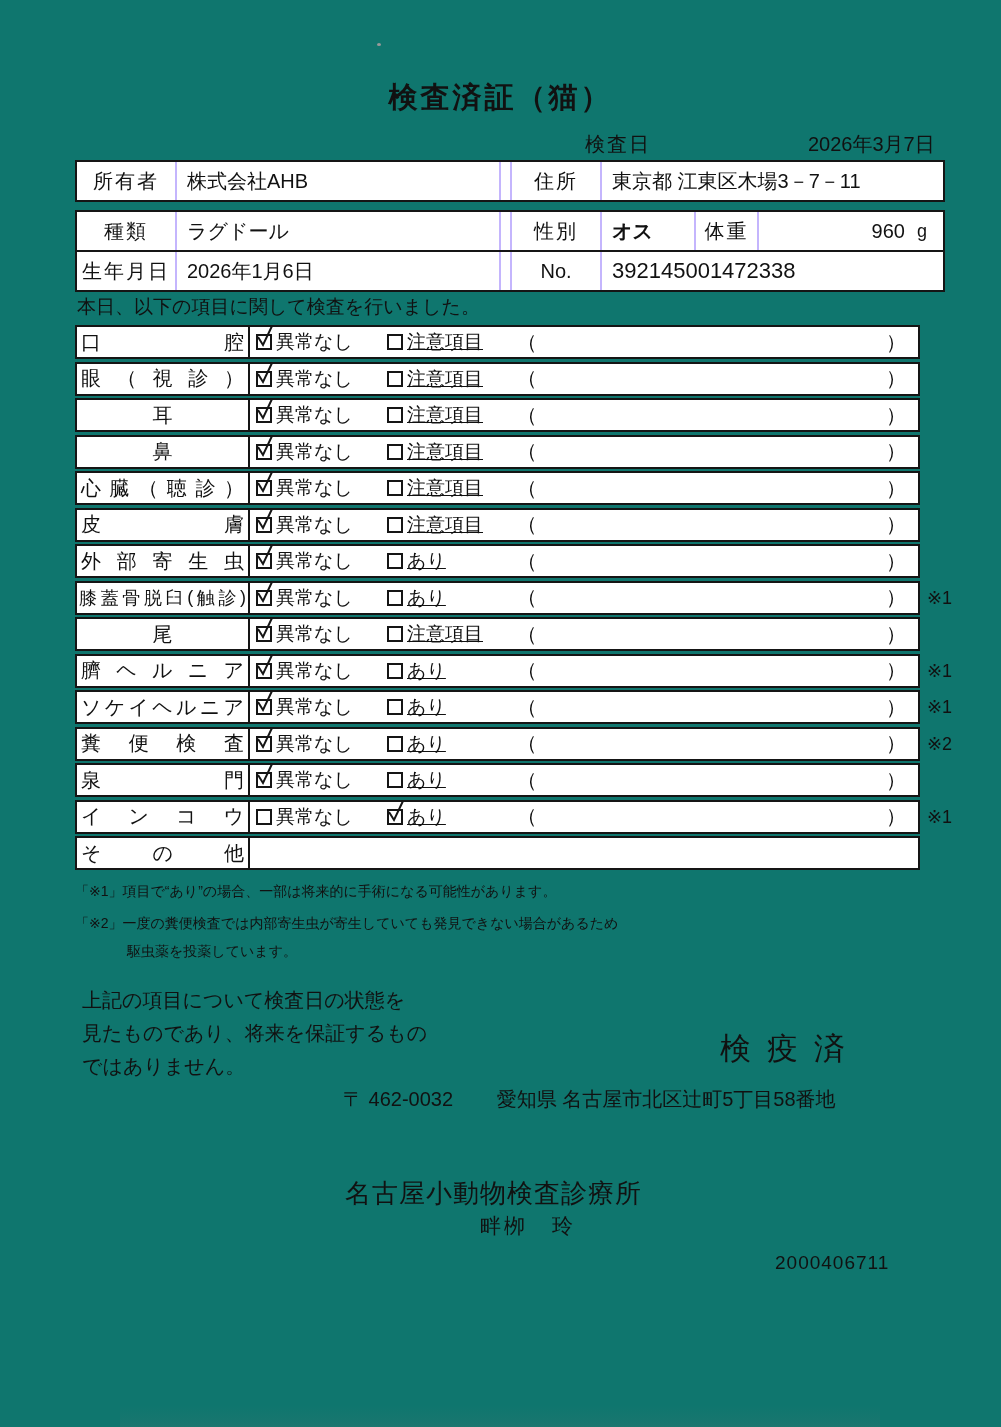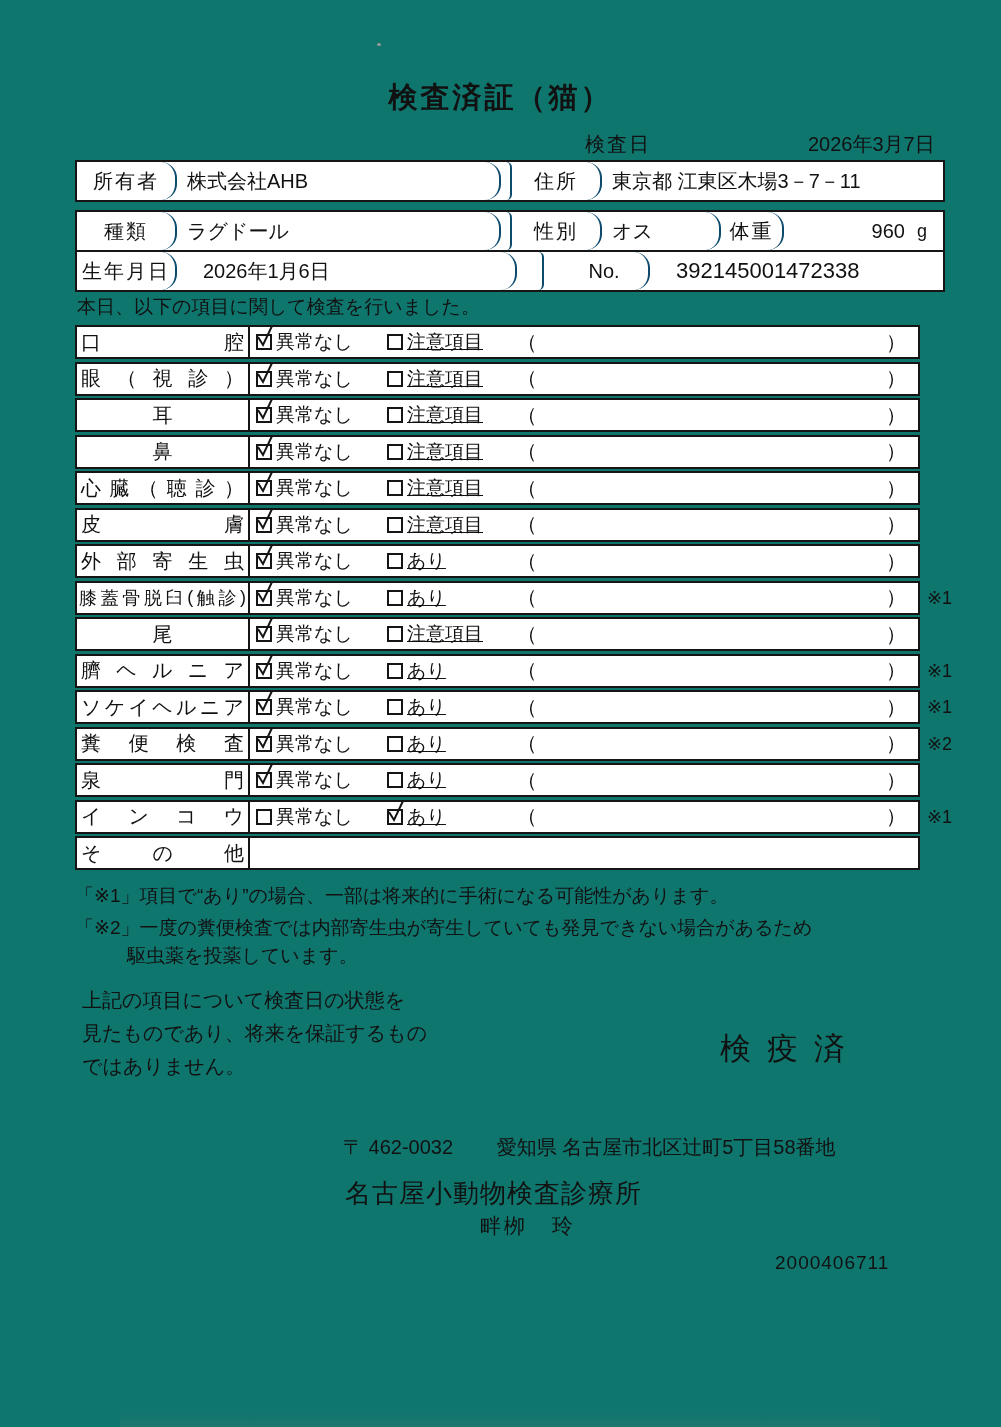--- a/index.html
+++ b/index.html
@@ -8,30 +8,30 @@
     font-family:"Liberation Sans","DejaVu Sans",sans-serif;color:#111;
   }
   .abs{position:absolute;}
   
   .title{top:78px;left:0;width:100%;text-align:center;font-size:29px;font-weight:700;letter-spacing:3px;}
   .examdate-label{top:131px;left:585px;font-size:20px;letter-spacing:2px;}
   .examdate-value{top:131px;left:808px;font-size:20px;}
   
   .htable{left:75px;width:870px;border:2px solid #151515;display:flex;flex-direction:column;background:#fff;box-sizing:border-box;}
   .hrow{display:flex;align-items:center;height:38px;}
-  .hrow + .hrow{border-top:2px solid #151515;gap:16px;}
+  .hrow + .hrow{border-top:2px solid #151515;}
   .hcell{box-sizing:border-box;height:100%;display:flex;align-items:center;font-size:20px;}
   .hcell.lab{justify-content:center;letter-spacing:2px;}
   .hcell.val{padding-left:10px;}
-  .br{border-right:2px solid #0c4a6e;border-radius:16px;}
+  .br{border-right:2px solid #c4b5fd;}
   .w-label{width:100px;}
   .w-value{width:324px;}
   .w-gap{width:11px;}
   .w-mid{width:90px;}
-  .w-sex{width:119px;}
+  .w-sex{width:94px;font-weight:bold;}
   .w-weight{width:63px;}
   .grow{flex:1;}
   .right{justify-content:flex-end;padding-right:16px;}
   .unit{font-size:18px;margin-left:12px;}
   .intro{top:294px;left:77px;font-size:19px;text-align:right;}
   
   .xwrap{top:325px;left:75px;width:845px;}
   .xrow{position:relative;box-sizing:border-box;width:845px;height:34px;border:2px solid #151515;background:#fff;margin-bottom:2.5px;display:flex;}
   .xlab{box-sizing:border-box;width:173px;border-right:2px solid #151515;display:flex;align-items:center;justify-content:space-between;padding:0 4px;font-size:20px;height:100%;}
   .xlab.center{justify-content:center;}
@@ -39,26 +39,26 @@
   .xcontent{position:relative;flex:1;height:100%;font-size:19px;}
   .opt{position:absolute;top:0;height:100%;display:flex;align-items:center;}
   .opt1{left:6px;}
   .opt2{left:137px;text-decoration:underline;}
   .cb{position:relative;display:inline-block;width:16px;height:16px;border:2px solid #151515;margin-right:4px;box-sizing:border-box;}
   .cb .mark{position:absolute;left:-3px;top:-13px;width:20px;height:26px;}
   .popen{position:absolute;left:267px;top:0;height:100%;display:flex;align-items:center;font-size:20px;}
   .pclose{position:absolute;right:12px;top:0;height:100%;display:flex;align-items:center;font-size:20px;}
   .xnote{position:absolute;left:calc(100% + 9px);top:0;height:100%;display:flex;align-items:center;font-size:18px;white-space:nowrap;}
   
-  .fn{left:75px;font-size:19px;white-space:nowrap;}
+  .fn{left:75px;font-size:14px;white-space:nowrap;}
   .fn.indent{padding-left:52px;}
   
   .disclaimer{left:82px;top:984px;font-size:20px;line-height:33px;white-space:nowrap;}
   .stamp{left:720px;top:1028px;font-size:31px;letter-spacing:16px;white-space:nowrap;}
-  .addr{left:343px;top:1086px;font-size:20px;white-space:nowrap;margin-top:48px;}
+  .addr{left:343px;top:1086px;font-size:20px;white-space:nowrap;}
   .addr .gap{margin-left:38px;}
   .tel{left:343px;top:1133px;font-size:20px;white-space:nowrap;}
   .tel .gap{margin-left:24px;}
   .clinic{left:345px;top:1176px;font-size:26px;letter-spacing:1px;white-space:nowrap;text-align:right;}
   .vet{left:480px;top:1212px;font-size:21px;letter-spacing:3px;white-space:nowrap;}
   .serial{left:775px;top:1252px;font-size:19px;letter-spacing:1px;}
   
   .speck1{left:377px;top:43px;width:4px;height:3px;background:#9a9a9a;border-radius:50%;}
   .smudge{left:120px;top:1406px;width:760px;height:21px;background:linear-gradient(to bottom,rgba(120,120,120,0) 0%,rgba(120,120,120,0.07) 70%,rgba(120,120,120,0.12) 100%);}
 </style>

